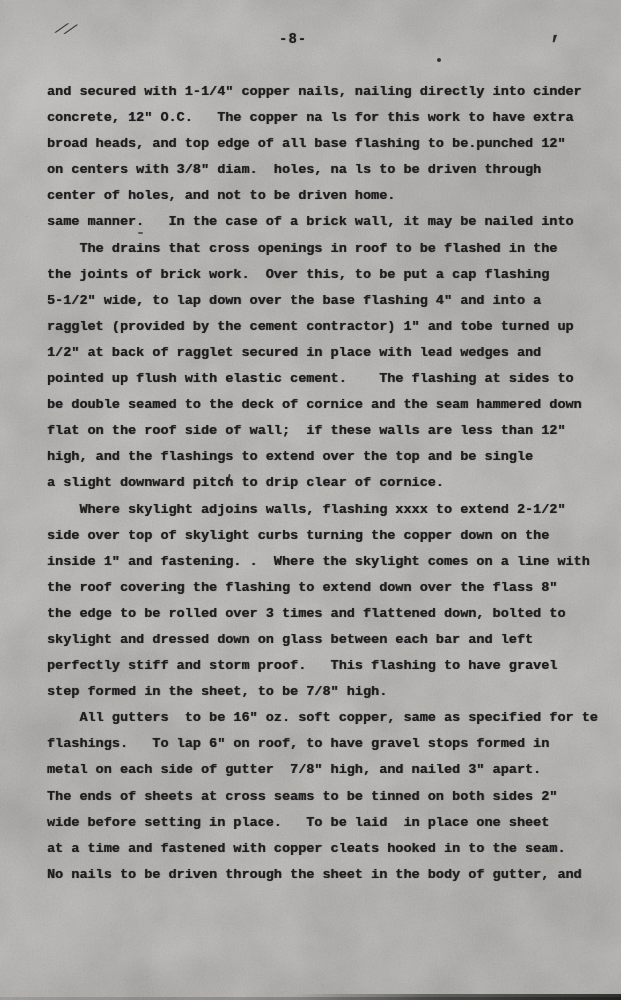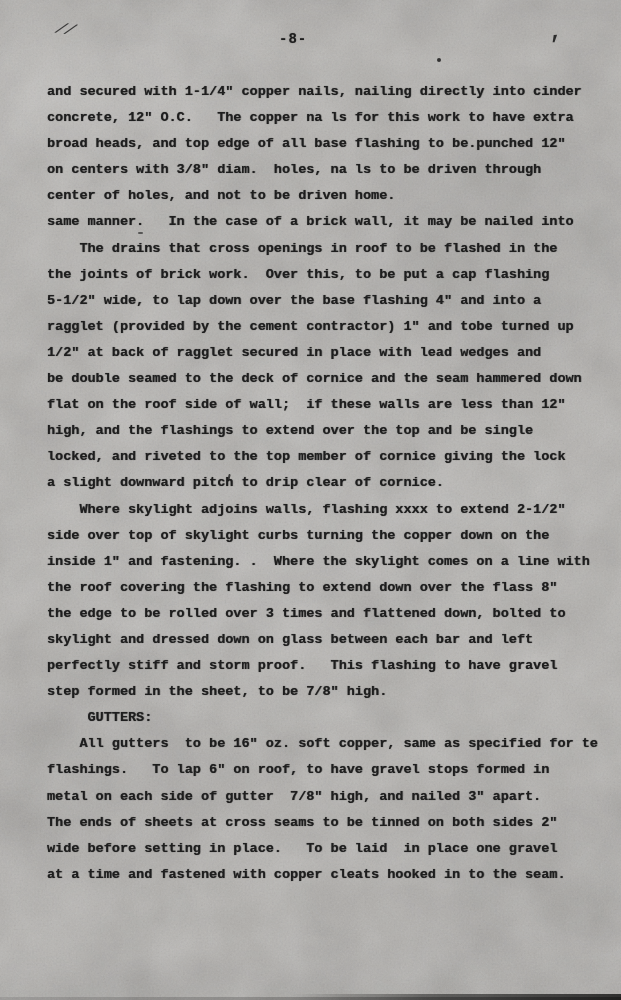--- a/index.html
+++ b/index.html
@@ -160,40 +160,40 @@
       <div class="line">concrete, 12" O.C.   The copper na ls for this work to have extra</div>
       <div class="line">broad heads, and top edge of all base flashing to be.punched 12"</div>
       <div class="line">on centers with 3/8" diam.  holes, na ls to be driven through</div>
       <div class="line">center of holes, and not to be driven home.</div>
       <div class="line">same manner.   In the case of a brick wall, it may be nailed into</div>
       <div class="line">    The drains that cross openings in roof to be flashed in the</div>
       <div class="line">the joints of brick work.  Over this, to be put a cap flashing</div>
       <div class="line">5-1/2" wide, to lap down over the base flashing 4" and into a</div>
       <div class="line">ragglet (provided by the cement contractor) 1" and tobe turned up</div>
       <div class="line">1/2" at back of ragglet secured in place with lead wedges and</div>
+      <div class="line">pointed up flush with elastic cement.    The flashing at sides to</div>
       <div class="line">be double seamed to the deck of cornice and the seam hammered down</div>
       <div class="line">flat on the roof side of wall;  if these walls are less than 12"</div>
       <div class="line">high, and the flashings to extend over the top and be single</div>
-      <div class="line">locked, and riveted to the top member of cornice giving the lock</div>
       <div class="line">a slight downward pitch to drip clear of cornice.</div>
       <div class="line">    Where skylight adjoins walls, flashing xxxx to extend 2-1/2"</div>
       <div class="line">side over top of skylight curbs turning the copper down on the</div>
       <div class="line">inside 1" and fastening. .  Where the skylight comes on a line with</div>
       <div class="line">the roof covering the flashing to extend down over the flass 8"</div>
       <div class="line">the edge to be rolled over 3 times and flattened down, bolted to</div>
       <div class="line">skylight and dressed down on glass between each bar and left</div>
       <div class="line">perfectly stiff and storm proof.   This flashing to have gravel</div>
       <div class="line">step formed in the sheet, to be 7/8" high.</div>
-      <div class="line">     GUTTERS:</div>
       <div class="line">    All gutters  to be 16" oz. soft copper, same as specified for te</div>
       <div class="line">flashings.   To lap 6" on roof, to have gravel stops formed in</div>
       <div class="line">metal on each side of gutter  7/8" high, and nailed 3" apart.</div>
       <div class="line">The ends of sheets at cross seams to be tinned on both sides 2"</div>
-      <div class="line">wide before setting in place.   To be laid  in place one gravel</div>
+      <div class="line">wide before setting in place.   To be laid  in place one sheet</div>
       <div class="line">at a time and fastened with copper cleats hooked in to the seam.</div>
+      <div class="line">No nails to be driven through the sheet in the body of gutter, and</div>
     </div>
 
   <div class="speck-1"></div>
   <div class="speck-2"></div>
   <div class="speck-3"></div>
   <div class="bottom-shadow-soft"></div>
   <div class="bottom-shadow"></div>
 
 </div>
 

